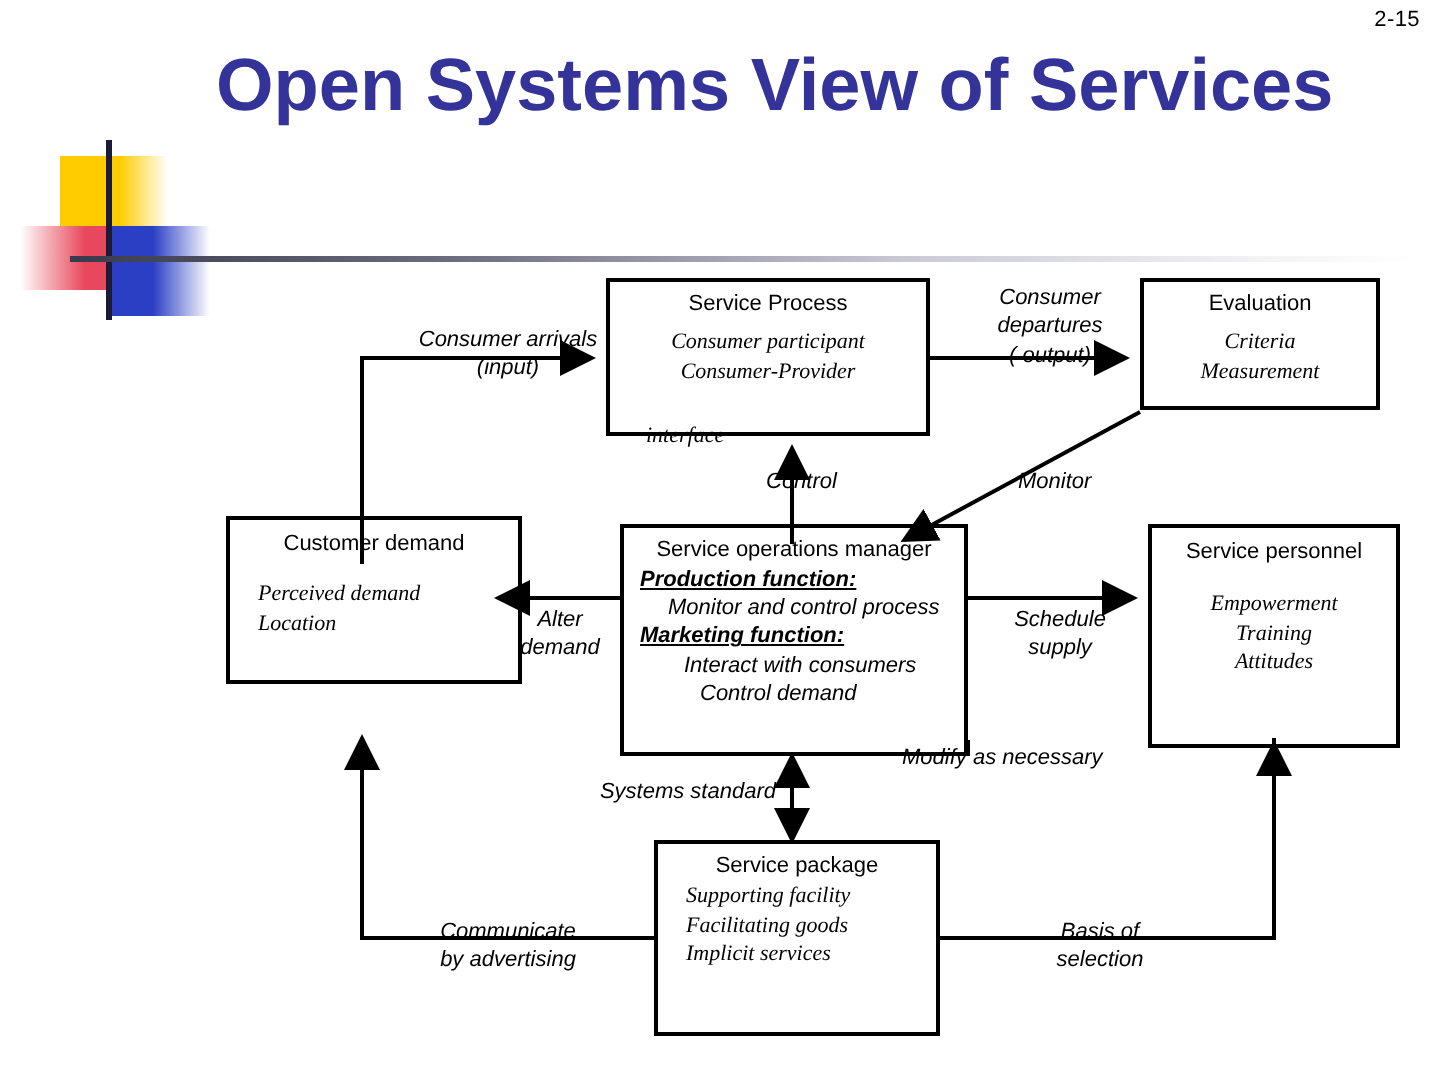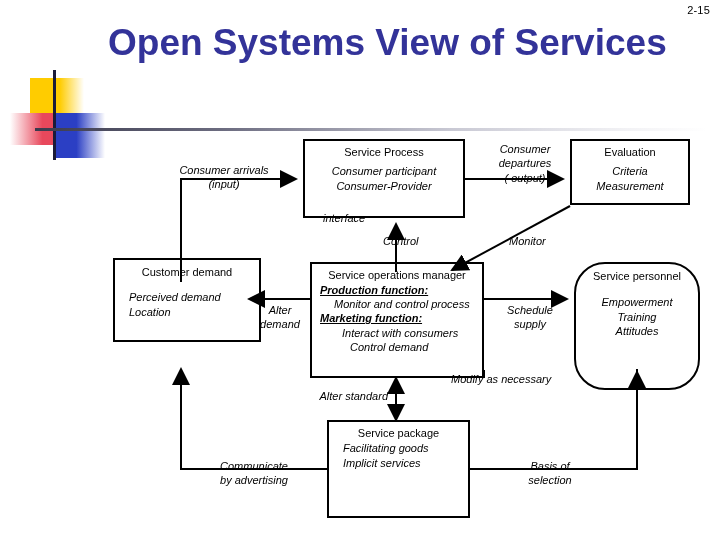--- a/index.html
+++ b/index.html
@@ -50,20 +50,21 @@
     position:absolute;border:2px solid #000;background:transparent;
     box-sizing:border-box;
   }
   .bx-title{
     text-align:center;font-size:11px;color:#000;font-style:normal;
     line-height:1.25;
   }
   .bx-line{
     text-align:center;font-size:11px;color:#000;font-style:italic;
     line-height:1.35;
+    font-family:Liberation Serif, serif;
   }
   .bx-head{
     text-align:left;font-size:11px;color:#000;font-style:italic;
     font-weight:bold;text-decoration:underline;line-height:1.3;
   }
   .bx-sub{
     text-align:left;font-size:11px;color:#000;font-style:italic;
     line-height:1.3;
   }
 
@@ -147,34 +148,35 @@
 
   <div class="box" style="left:310px;top:262px;width:174px;height:116px;padding-top:5px;">
     <div class="bx-title">Service operations manager</div>
     <div class="bx-head" style="padding-left:8px;">Production function:</div>
     <div class="bx-sub" style="padding-left:22px;">Monitor and control process</div>
     <div class="bx-head" style="padding-left:8px;">Marketing function:</div>
     <div class="bx-sub" style="padding-left:30px;">Interact with consumers</div>
     <div class="bx-sub" style="padding-left:38px;">Control demand</div>
   </div>
 
-  <div class="box" style="left:574px;top:262px;width:126px;height:128px;padding-top:6px;border-radius:31px;">
+  <div class="box" style="left:574px;top:262px;width:126px;height:112px;padding-top:6px;">
     <div class="bx-title">Service personnel</div>
     <div class="bx-line" style="margin-top:11px;">Empowerment</div>
     <div class="bx-line">Training</div>
     <div class="bx-line">Attitudes</div>
   </div>
 
   <div class="box" style="left:327px;top:420px;width:143px;height:98px;padding-top:5px;">
     <div class="bx-title">Service package</div>
+    <div class="bx-line" style="text-align:left;padding-left:14px;">Supporting facility</div>
     <div class="bx-line" style="text-align:left;padding-left:14px;">Facilitating goods</div>
     <div class="bx-line" style="text-align:left;padding-left:14px;">Implicit services</div>
   </div>
 
-  <div class="lbl center" style="left:164px;top:163px;width:120px;font-style:italic;">
+  <div class="lbl center" style="left:194px;top:163px;width:120px;font-style:italic;">
     <div>Consumer  arrivals</div>
     <div>(input)</div>
   </div>
 
   <div class="lbl center" style="left:485px;top:142px;width:80px;">
     <div>Consumer</div>
     <div>departures</div>
     <div>( output)</div>
   </div>
 
@@ -194,21 +196,21 @@
   <div class="lbl center" style="left:495px;top:303px;width:70px;">
     <div>Schedule</div>
     <div>supply</div>
   </div>
 
   <div class="lbl" style="left:451px;top:372px;">
     <div>Modify as necessary</div>
   </div>
 
   <div class="lbl right" style="left:258px;top:389px;width:130px;">
-    <div>Alter standard</div>
+    <div>Systems standard</div>
   </div>
 
   <div class="lbl center" style="left:190px;top:459px;width:128px;">
     <div>Communicate</div>
     <div>by advertising</div>
   </div>
 
   <div class="lbl center" style="left:497px;top:459px;width:106px;">
     <div>Basis of</div>
     <div>selection</div>

